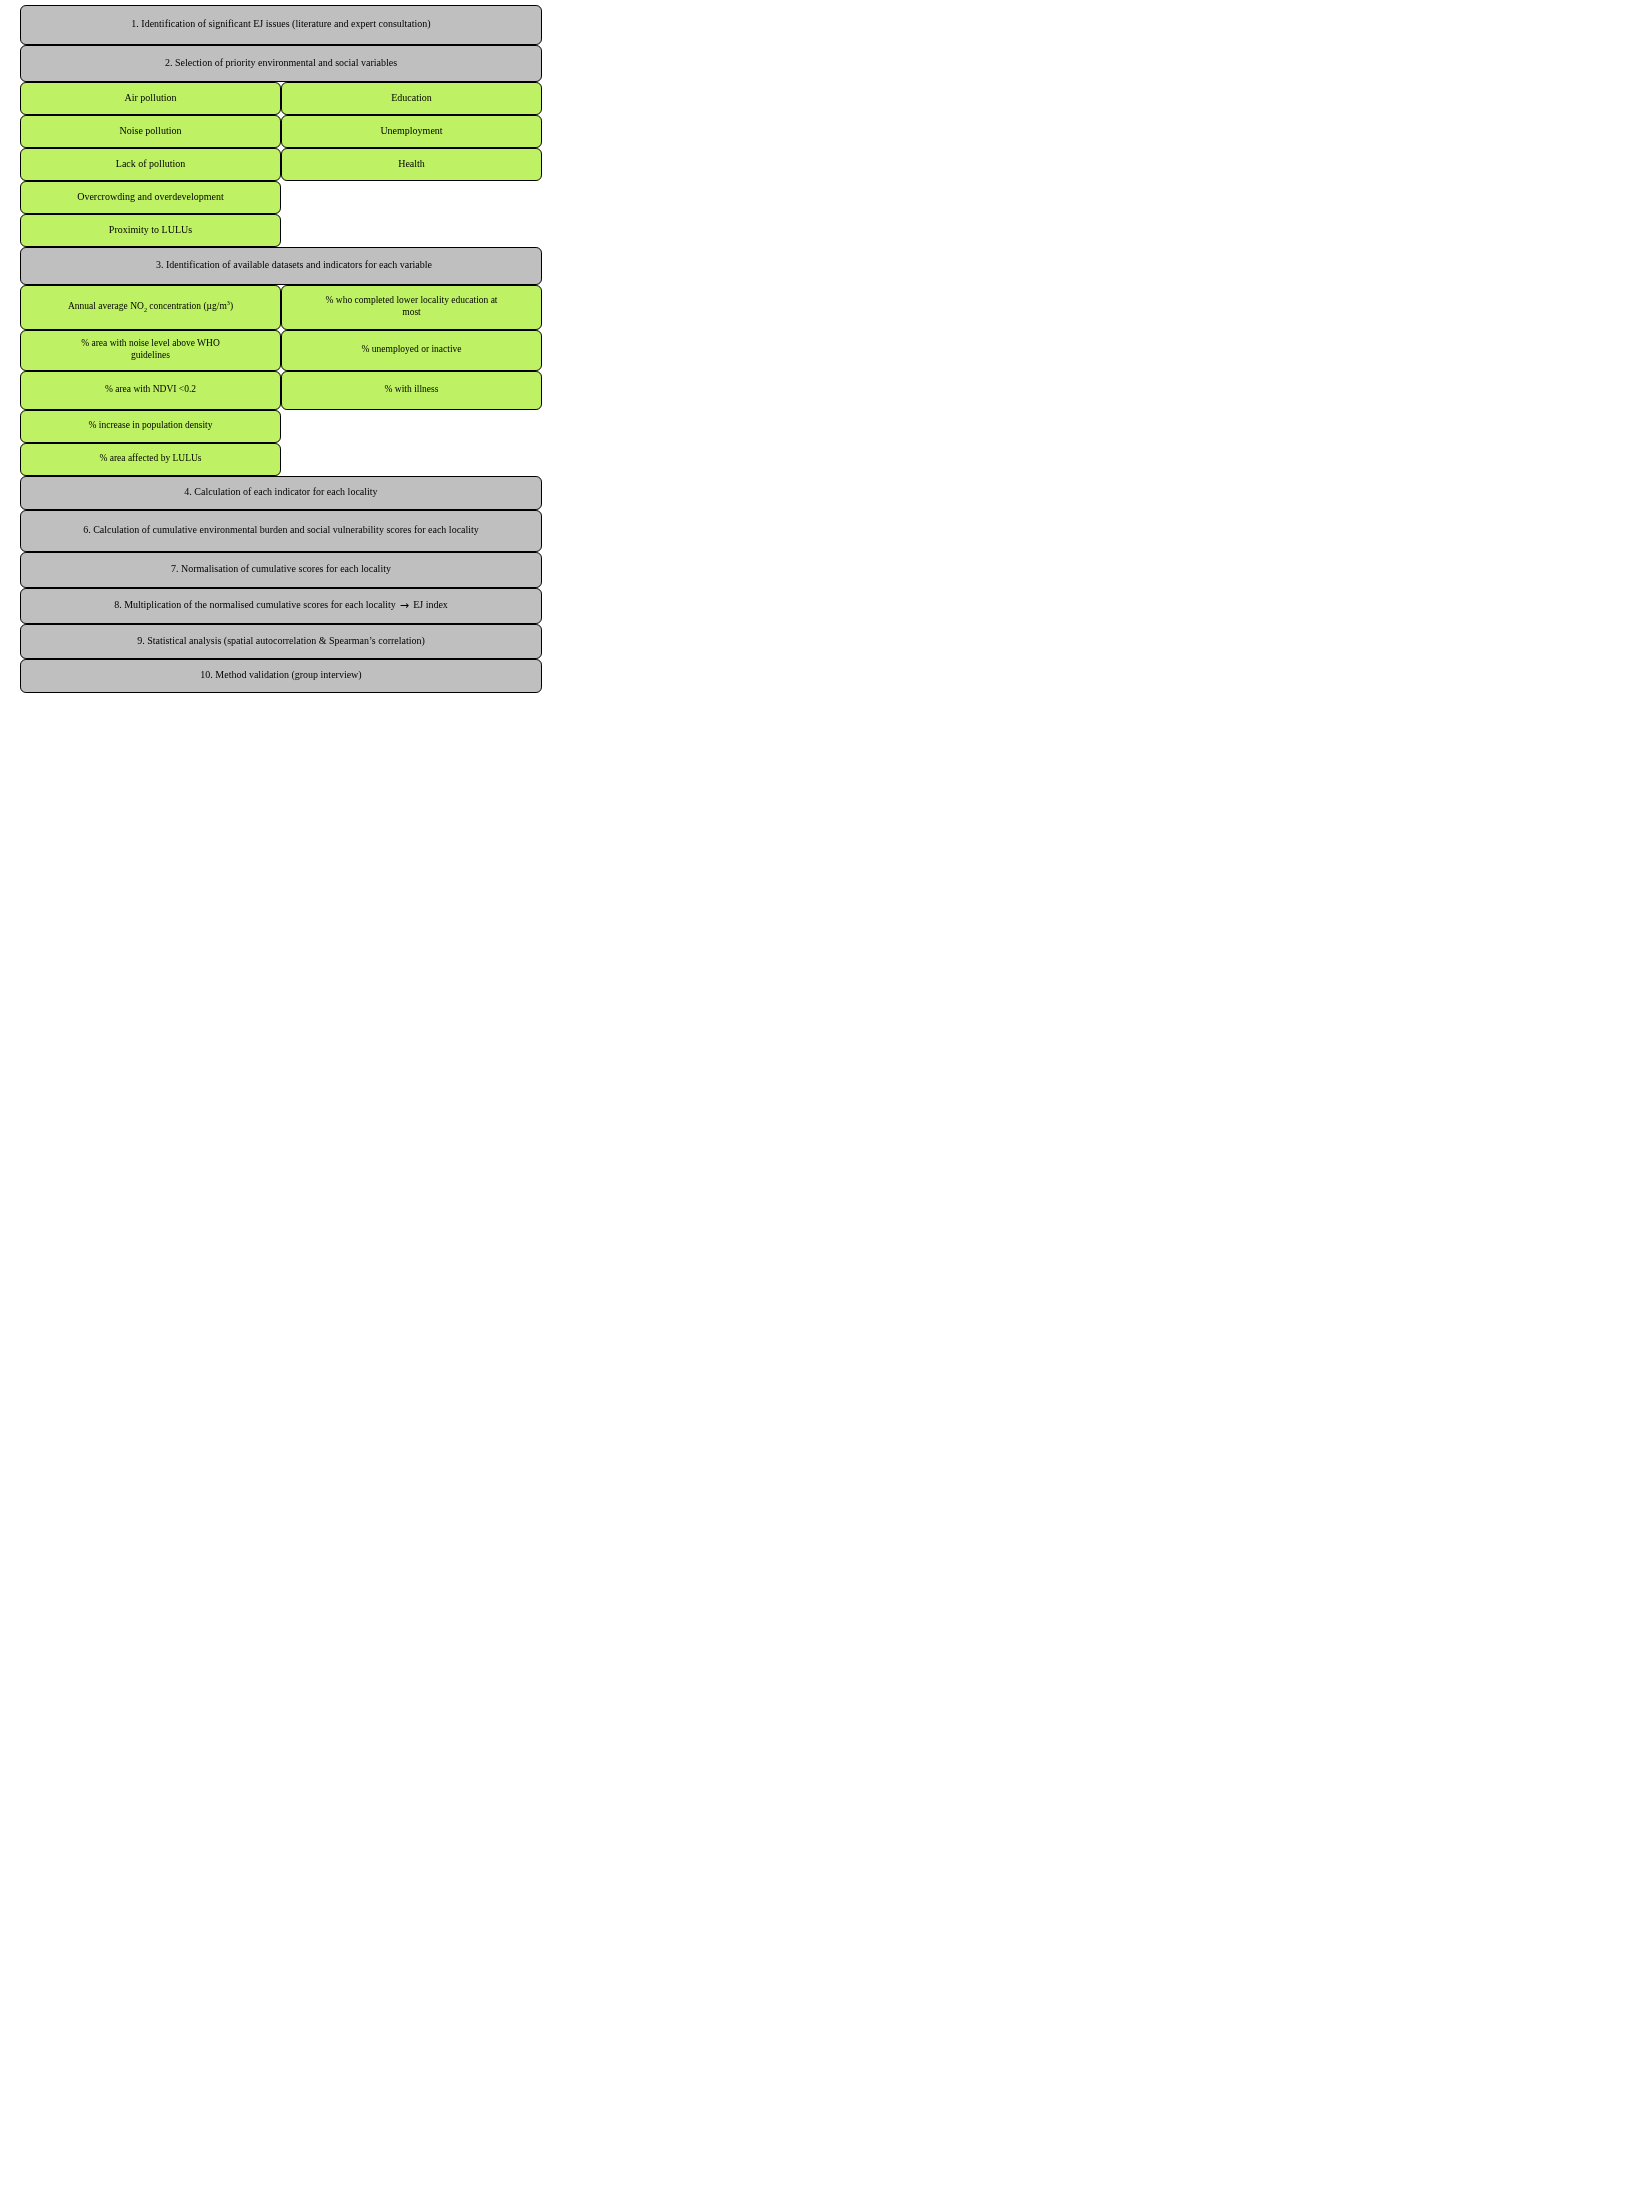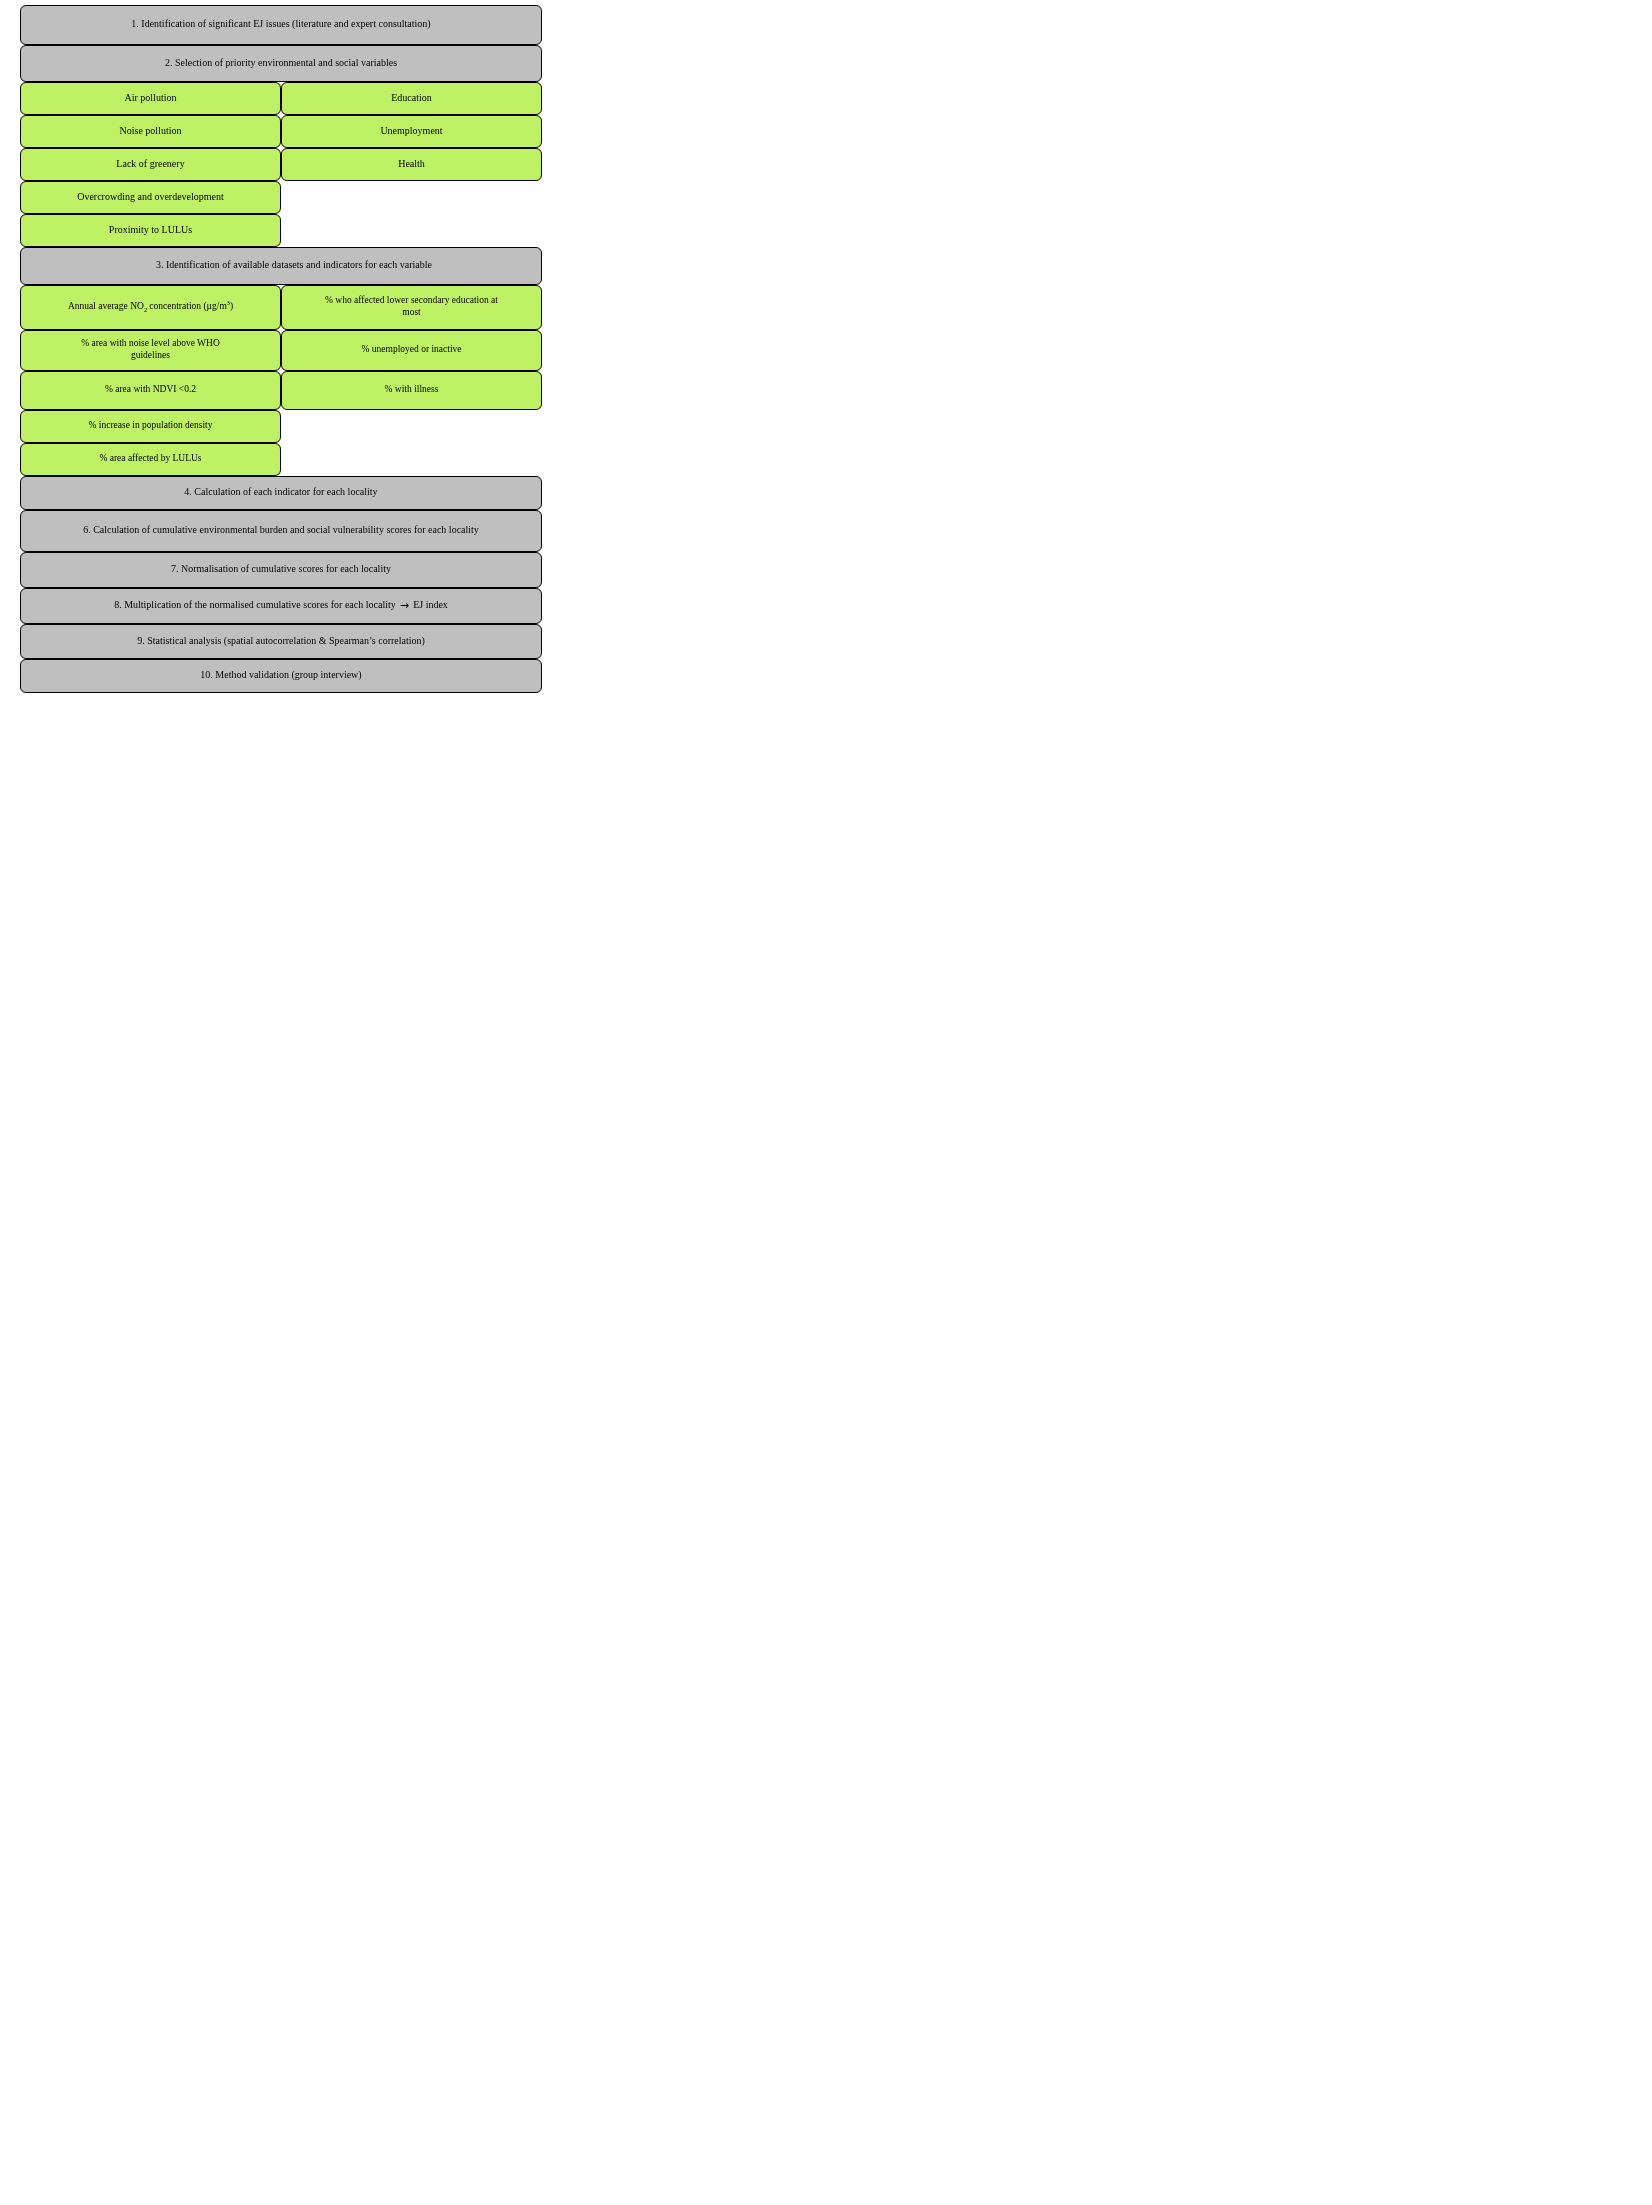--- a/index.html
+++ b/index.html
@@ -83,41 +83,41 @@
     <div class="box white half h74">Air pollution</div>
     <div class="box white half h74">Education</div>
   </div>
 
   <div class="row">
     <div class="box white half h74">Noise pollution</div>
     <div class="box white half h74">Unemployment</div>
   </div>
 
   <div class="row">
-    <div class="box white half h74">Lack of greenery</div>
+    <div class="box white half h74">Lack of pollution</div>
     <div class="box white half h74">Health</div>
   </div>
 
   <div class="row">
     <div class="box white half h74">Overcrowding and overdevelopment</div>
   </div>
 
   <div class="row">
     <div class="box white half h74">Proximity to LULUs</div>
   </div>
 
   <div class="row">
     <div class="box gray full h84">3. Identification of available datasets and indicators for each variable</div>
   </div>
 
   <div class="row">
     <div class="box white half h100 ind ind-wide">
       <span><span>Annual average NO</span><sub>2</sub><span> concentration (µg/m</span><sup>3</sup><span>)</span></span>
     </div>
-    <div class="box white half h100 ind ind-narrow">% who affected lower secondary education at most</div>
+    <div class="box white half h100 ind ind-narrow">% who completed lower locality education at most</div>
   </div>
 
   <div class="row">
     <div class="box white half h90 ind ind-narrow">% area with noise level above WHO guidelines</div>
     <div class="box white half h90 ind">% unemployed or inactive</div>
   </div>
 
   <div class="row">
     <div class="box white half h86 ind">% area with NDVI &lt;0.2</div>
     <div class="box white half h86 ind">% with illness</div>

